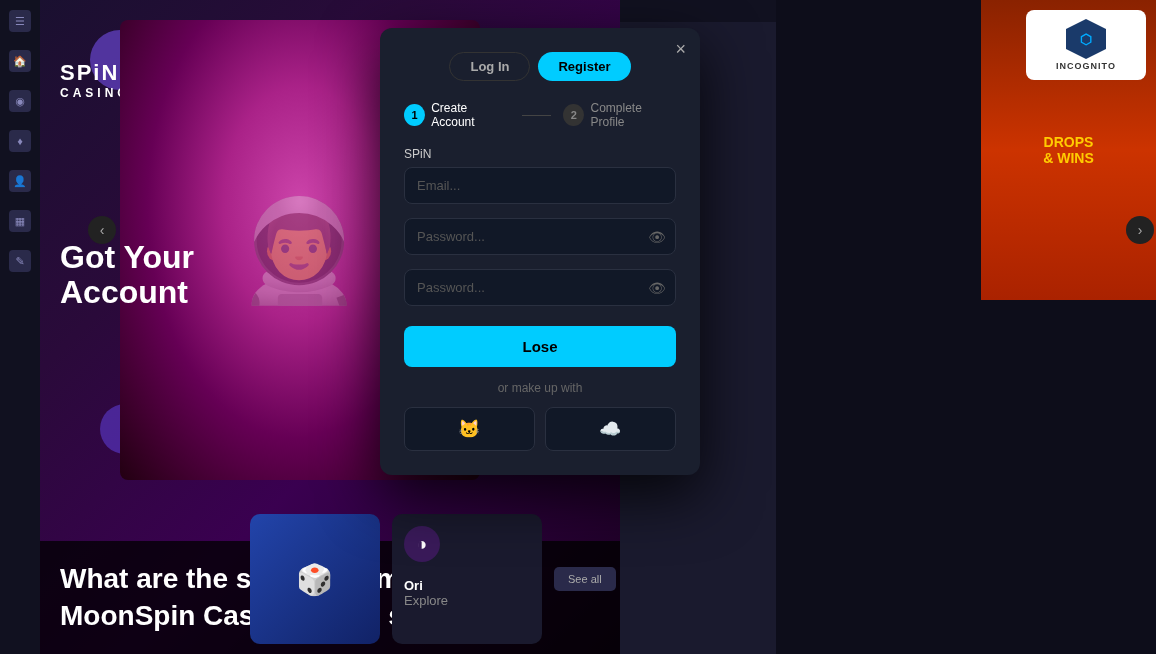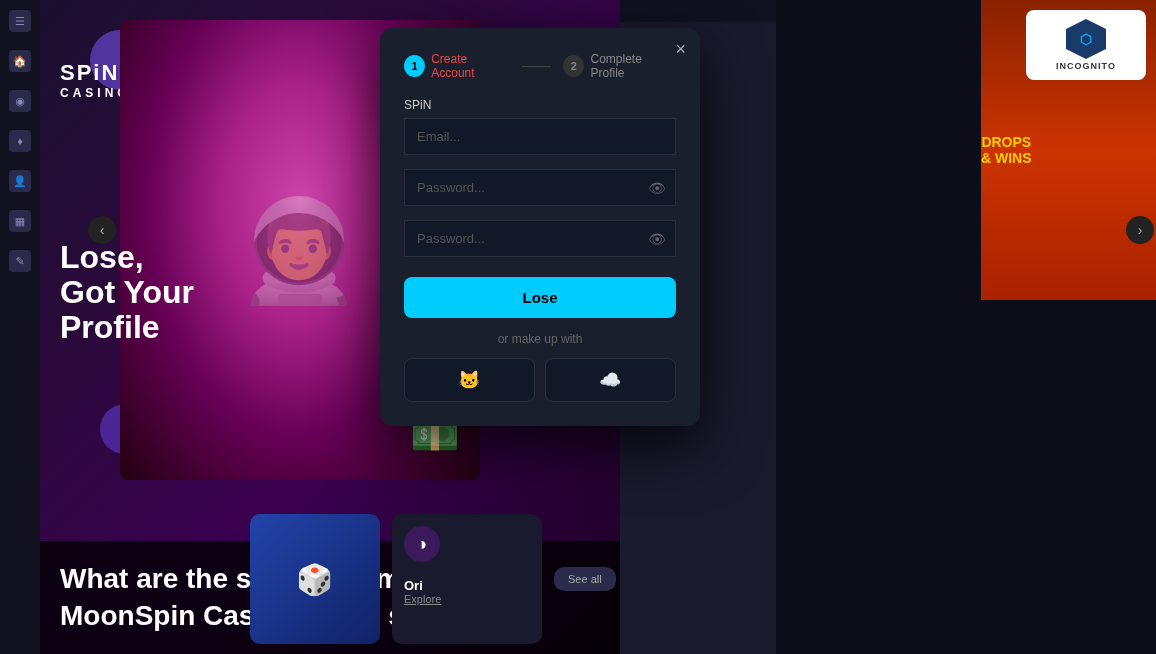--- a/index.html
+++ b/index.html
@@ -124,21 +124,21 @@
 
     
     .drops-wins-banner {
       position: absolute;
       right: 0;
       top: 0;
       width: 175px;
       height: 300px;
       background: linear-gradient(180deg, #8a2200 0%, #cc3300 50%, #aa2200 100%);
       display: flex;
-      align-items: flex-start;
+      align-items: center;
       justify-content: center;
       flex-direction: column;
     }
 
     .drops-wins-banner .text {
       color: #ffcc00;
       font-size: 14px;
       font-weight: 900;
       text-align: center;
     }
@@ -229,21 +229,21 @@
     .step-circle.inactive {
       background: #333;
       color: #888;
     }
 
     .step-label {
       font-size: 12px;
     }
 
     .step-label.active {
-      color: #ef4444;
+      color: #ffffff;
     }
 
     .step-label.inactive {
       color: #888;
     }
 
     .step-divider {
       width: 30px;
       height: 1px;
       background: #444;
@@ -262,21 +262,21 @@
     }
 
     .form-input-wrapper {
       position: relative;
     }
 
     .form-input {
       width: 100%;
       background: #111827;
       border: 1px solid #2a3040;
-      border-radius: 1px;
+      border-radius: 8px;
       padding: 10px 36px 10px 12px;
       color: #aaa;
       font-size: 13px;
       outline: none;
     }
 
     .form-input::placeholder {
       color: #555;
     }
 
@@ -360,21 +360,21 @@
       align-items: center;
       justify-content: center;
       color: #00aaff;
       font-size: 14px;
     }
 
     .see-all-btn {
       background: #2a2a4a;
       color: #aaa;
       border: none;
-      border-radius: 10px;
+      border-radius: 5px;
       padding: 6px 14px;
       font-size: 11px;
       cursor: pointer;
     }
 
     
     .nav-arrow {
       position: absolute;
       top: 50%;
       transform: translateY(-50%);
@@ -444,23 +444,22 @@
       <div style="font-size:22px;letter-spacing:2px;">SPiN</div>
       <div style="font-size:12px;letter-spacing:4px;">CASINO</div>
     </div>
 
     <div class="astronaut-img">
       <div style="font-size:100px;opacity:0.3;position:absolute;top:50%;left:50%;transform:translate(-50%,-50%);">👨‍🚀</div>
       <div style="position:absolute;bottom:20px;right:20px;font-size:40px;">💵</div>
     </div>
 
     <div class="banner-tagline">
-      <div>Lose,</div>
       <div>Got Your</div>
-      <div>Profile</div>
+      <div>Account</div>
     </div>
 
     <div class="bottom-text-overlay">
       <h2>What are the steps that make the MoonSpin Casino Login seamless?</h2>
     </div>
   </div>
 
   <div class="nav-arrow nav-arrow-left">
     <span>‹</span>
   </div>
@@ -474,32 +473,36 @@
       <div class="text">DROPS<br>&amp; WINS</div>
     </div>
 
   </div>
 
   <div style="position:absolute;bottom:10px;left:210px;display:flex;gap:12px;align-items:center;">
     <div style="width:130px;height:130px;border-radius:10px;background:linear-gradient(135deg,#2244aa,#112266);display:flex;align-items:center;justify-content:center;color:white;font-size:30px;">🎲</div>
     <div style="width:150px;height:130px;border-radius:10px;background:#1a1a2e;padding:12px;color:white;">
       <div style="width:36px;height:36px;border-radius:50%;background:#3a1a5a;display:flex;align-items:center;justify-content:center;margin-bottom:6px;font-size:18px;">◑</div>
       <div style="font-size:13px;font-weight:bold;margin-top:16px;">Ori</div>
-      <div style="font-size:11px;color:#888;text-decoration:underline;">Explore</div>
+      <div style="font-size:13px;color:#888;">Explore</div>
     </div>
     <div style="display:flex;flex-direction:column;align-items:center;gap:8px;">
       <button class="see-all-btn">See all</button>
     </div>
   </div>
 
   <div class="modal">
     
     <button class="modal-close">×</button>
 
     
+    <div class="tab-row">
+      <button class="tab-btn inactive">Log In</button>
+      <button class="tab-btn active">Register</button>
+    </div>
 
     
     <div class="steps-row">
       <div class="step-item">
         <div class="step-circle active">1</div>
         <span class="step-label active">Create Account</span>
       </div>
       <div class="step-divider"></div>
       <div class="step-item">
         <div class="step-circle inactive">2</div>

